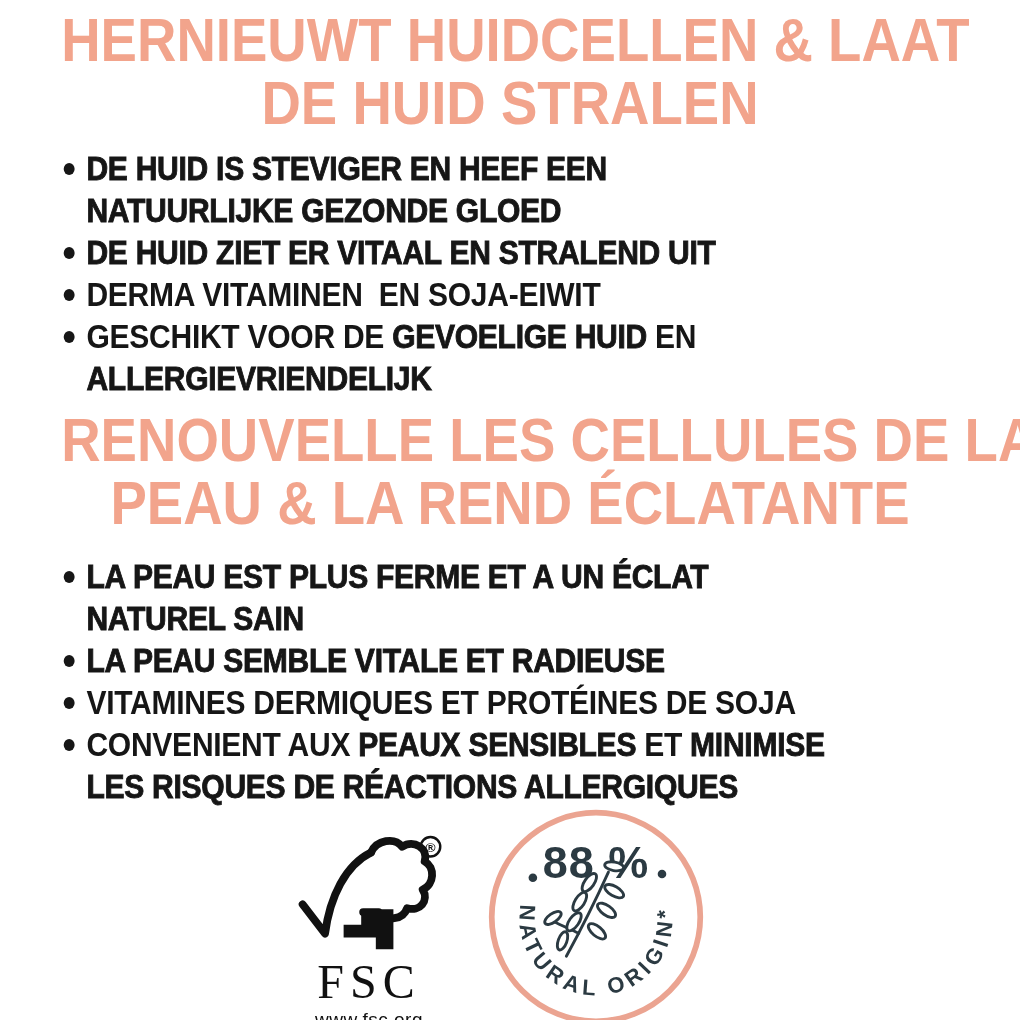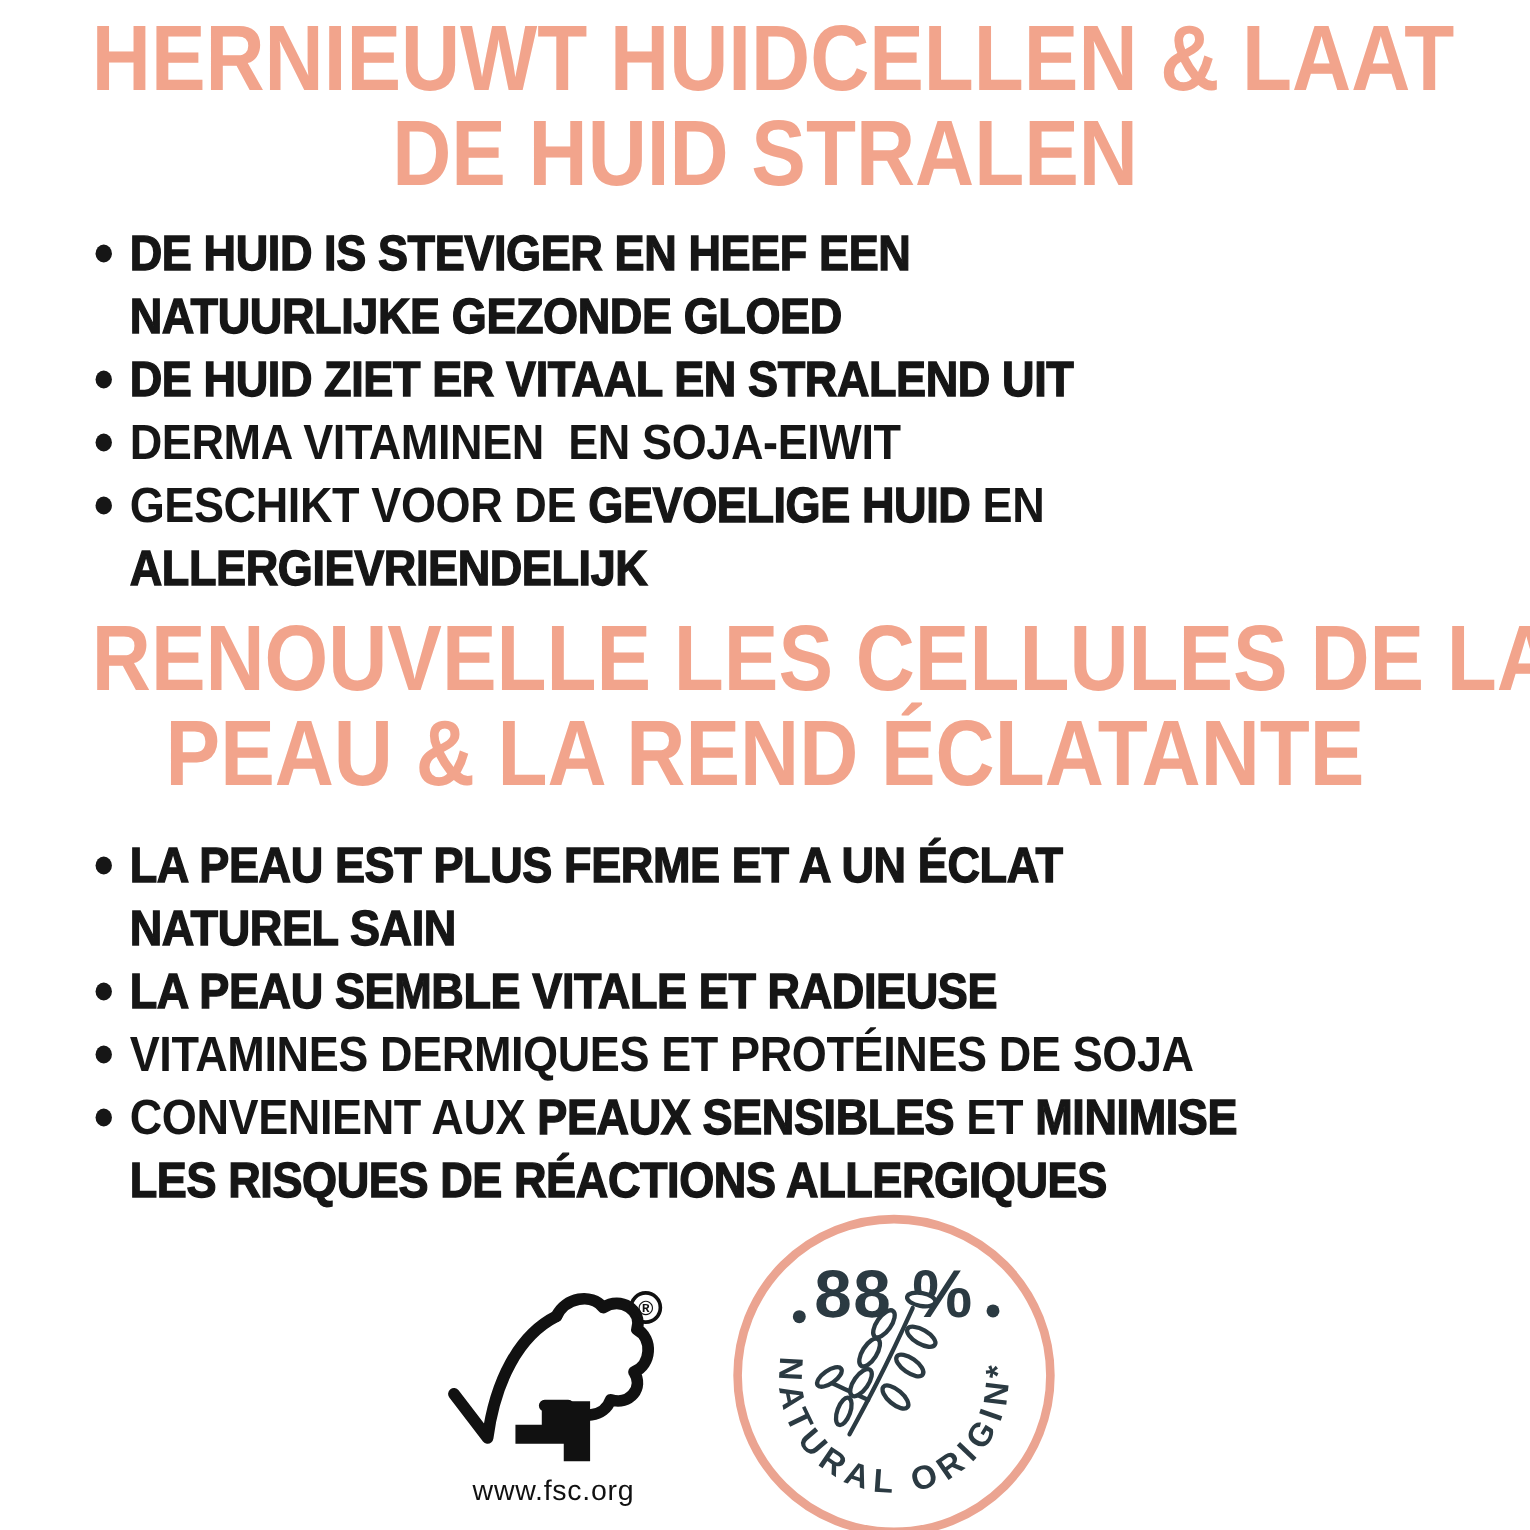--- a/index.html
+++ b/index.html
@@ -121,20 +121,21 @@
   <footer class="logos">
 
     <div class="fsc">
       <svg class="fsc-mark" width="150" height="122" viewBox="0 0 152 125" aria-hidden="true">
         <path class="stroke" d="M 8 72 L 31 102 C 36 64 52 32 78 19"></path>
         <path class="stroke" d="M 78 19 C 84 6 102 3 110 13 C 122 5 137 15 133 28 C 144 34 143 52 131 57 C 138 68 128 80 115 76 C 111 88 94 90 86 80 L 70 80"></path>
         <path class="fill" d="M 68 77 L 68 93 L 50 93 L 50 106 L 83 106 L 83 118 L 101 118 L 101 77 Z"></path>
         <circle class="thin" cx="139" cy="13" r="10" fill="none"></circle>
         <text class="reg" x="139" y="18" text-anchor="middle">®</text>
       </svg>
+      <div class="fsc-name">FSC</div>
       <div class="fsc-url">www.fsc.org</div>
     </div>
 
     <div class="badge">
       <svg class="badge-svg" width="220" height="220" viewBox="0 0 230 230" aria-hidden="true">
         <circle class="ring" cx="115" cy="115" r="109"></circle>
         <text class="value" x="115" y="74" text-anchor="middle">88 %</text>
         <circle class="ink" cx="49" cy="74" r="4.5"></circle>
         <circle class="ink" cx="184" cy="70" r="4.5"></circle>
         <g>

